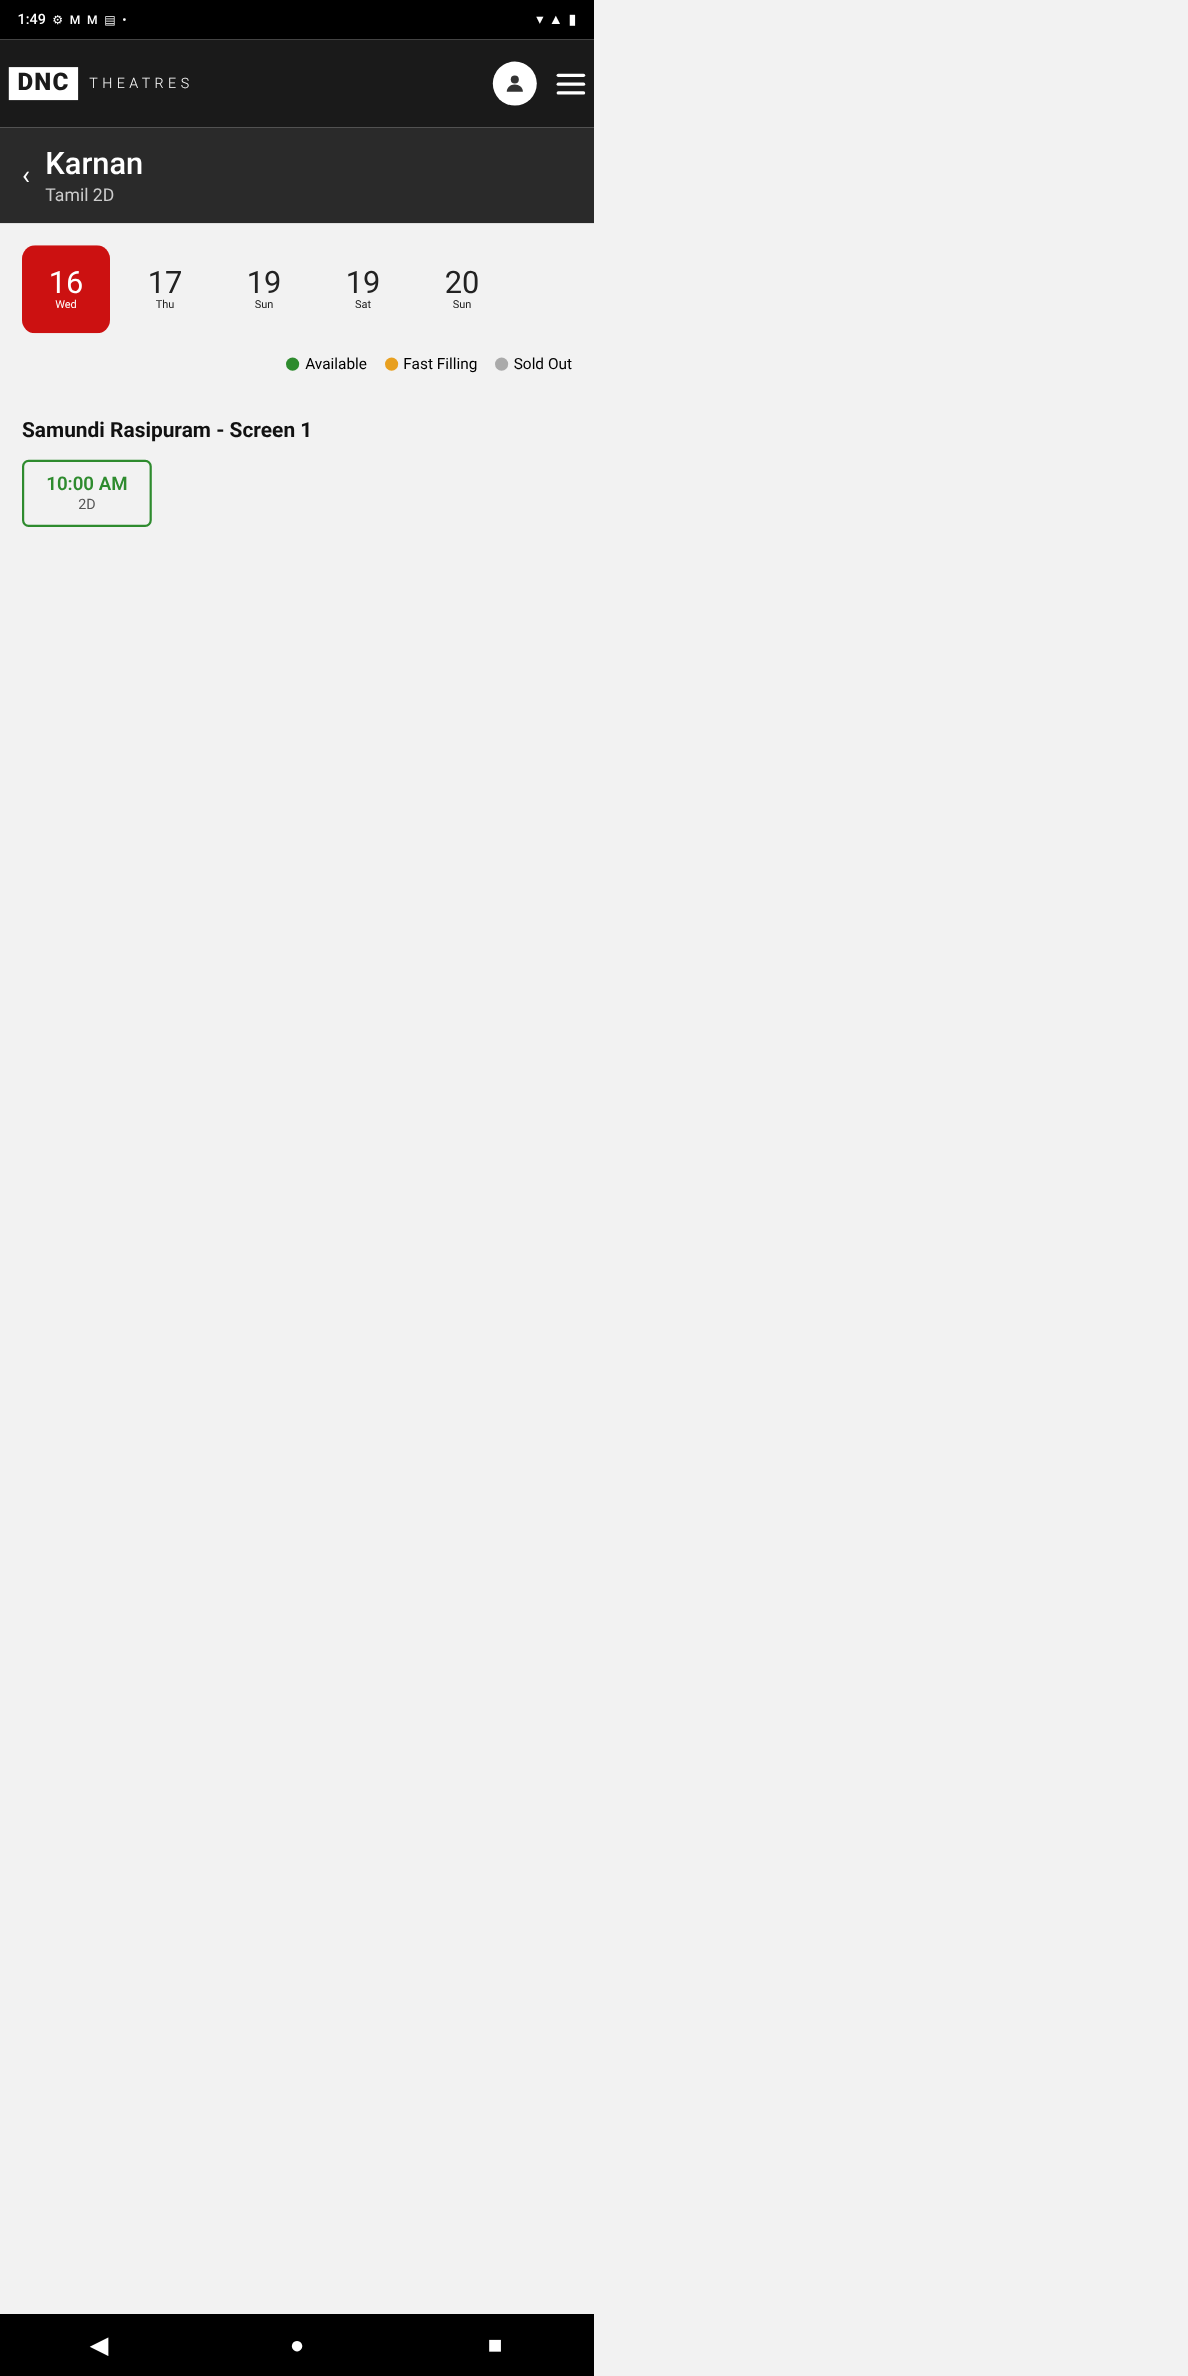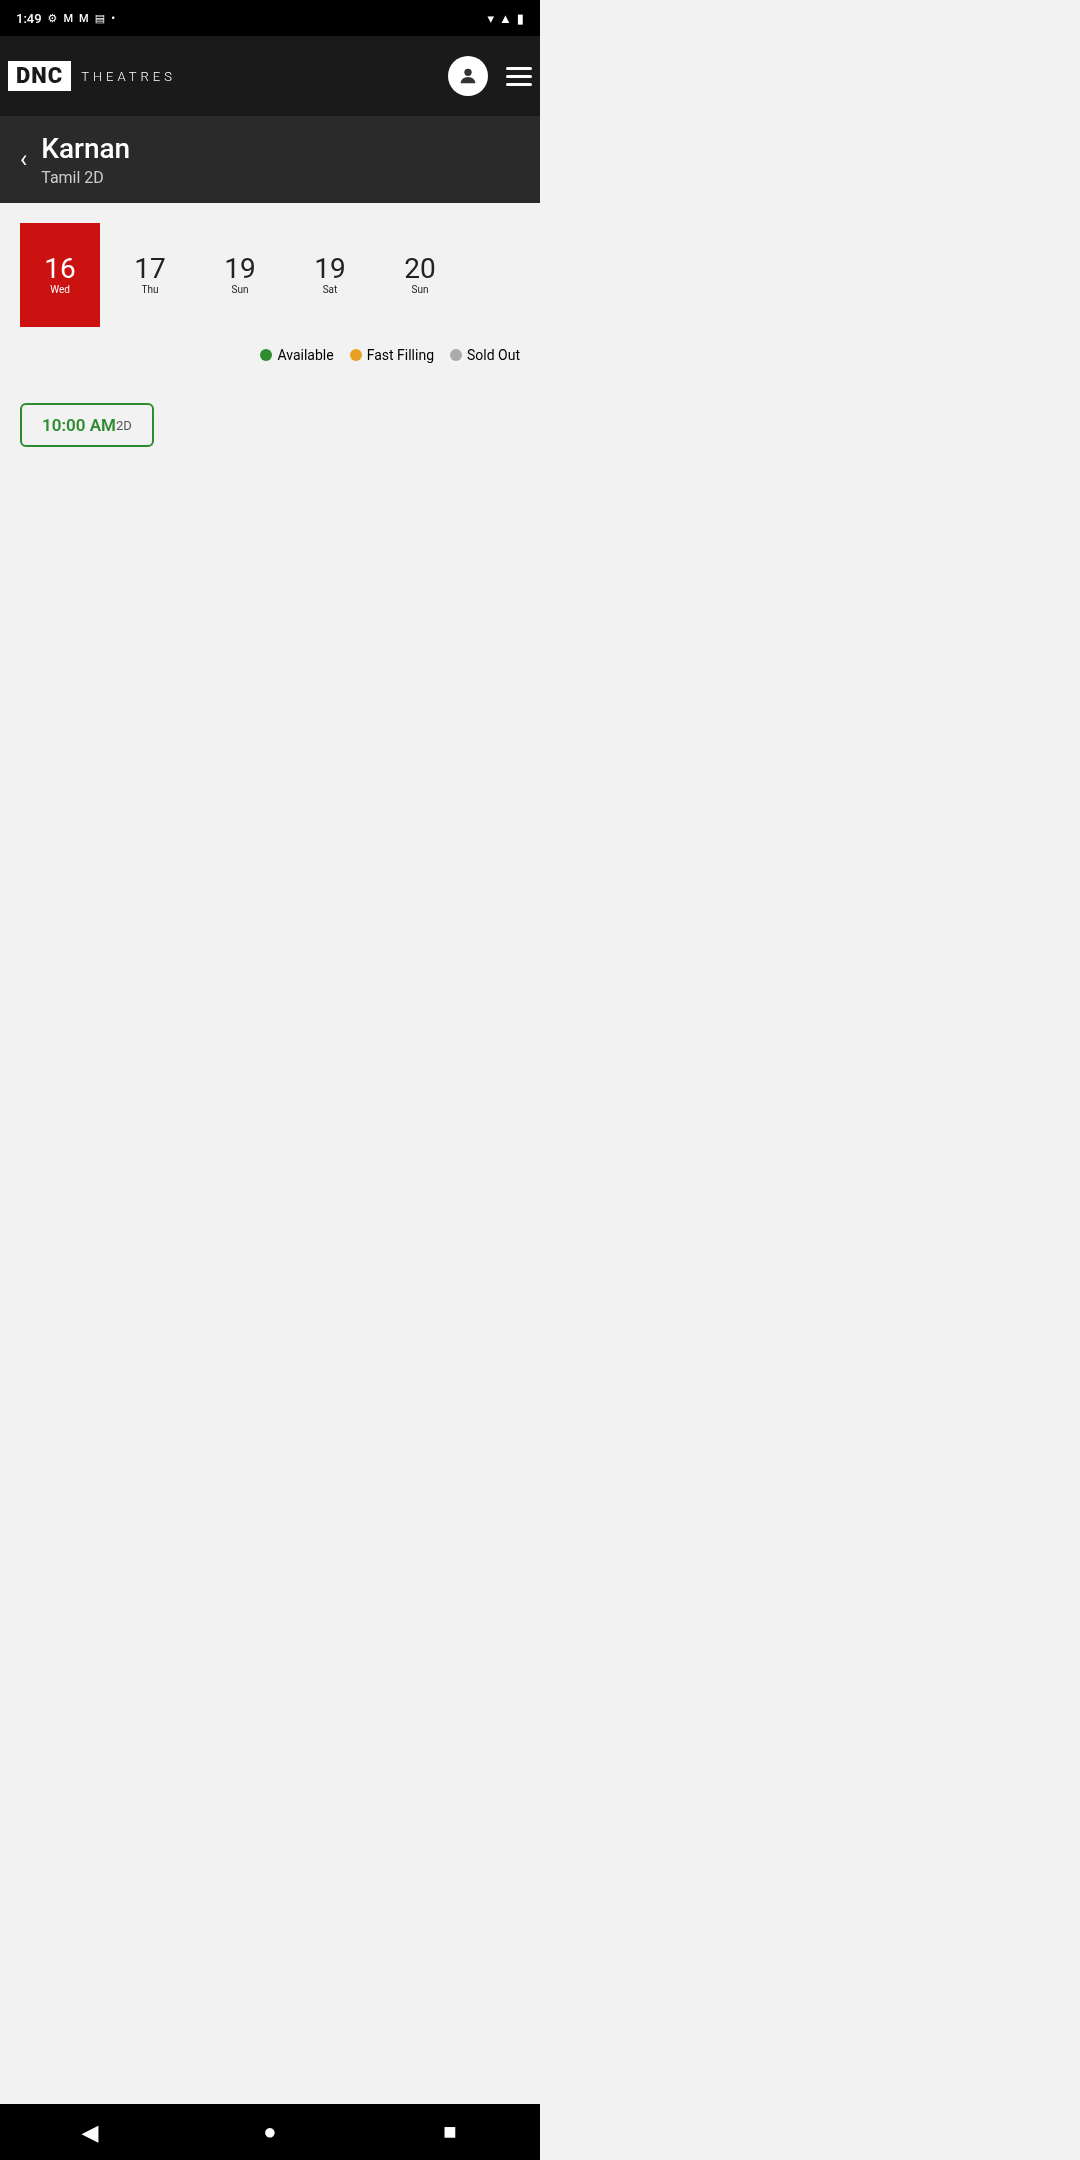--- a/index.html
+++ b/index.html
@@ -126,22 +126,22 @@
       gap: 0;
       margin-bottom: 20px;
       overflow-x: auto;
     }
     .date-item {
       display: flex;
       flex-direction: column;
       align-items: center;
       justify-content: center;
       min-width: 80px;
-      height: 104px;
-      border-radius: 0;
+      height: 80px;
+      border-radius: 12px;
       cursor: pointer;
       margin-right: 10px;
     }
     .date-item.active {
       background: #cc1111;
     }
     .date-item .day-num {
       font-size: 28px;
       font-weight: 400;
       line-height: 1.1;
@@ -187,21 +187,21 @@
     .theatre-name {
       font-size: 19px;
       font-weight: 700;
       color: #111;
       margin-bottom: 16px;
     }
 
     
     .showtime-slot {
       display: inline-flex;
-      flex-direction: row;
+      flex-direction: column;
       align-items: center;
       justify-content: center;
       border: 2px solid #2e8b2e;
       border-radius: 6px;
       padding: 10px 20px;
       cursor: pointer;
       min-width: 110px;
     }
     .showtime-time {
       color: #2e8b2e;
@@ -321,20 +321,21 @@
       <span class="legend-dot dot-fast"></span>
       <span>Fast Filling</span>
     </div>
     <div class="legend-item">
       <span class="legend-dot dot-sold"></span>
       <span>Sold Out</span>
     </div>
   </div>
 
   
+  <div class="theatre-name">Samundi Rasipuram - Screen 1</div>
 
   
   <div class="showtime-slot">
     <span class="showtime-time">10:00 AM</span>
     <span class="showtime-type">2D</span>
   </div>
 
   <div class="spacer"></div>
 </div>
 

